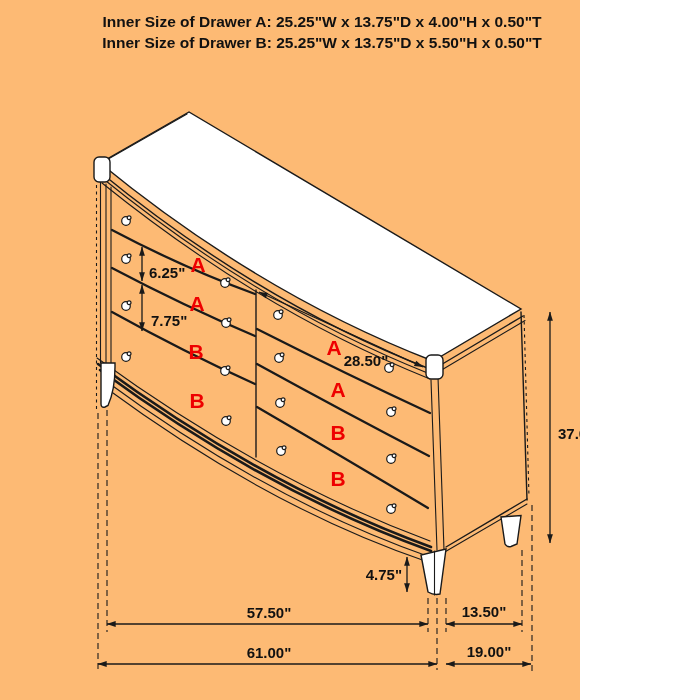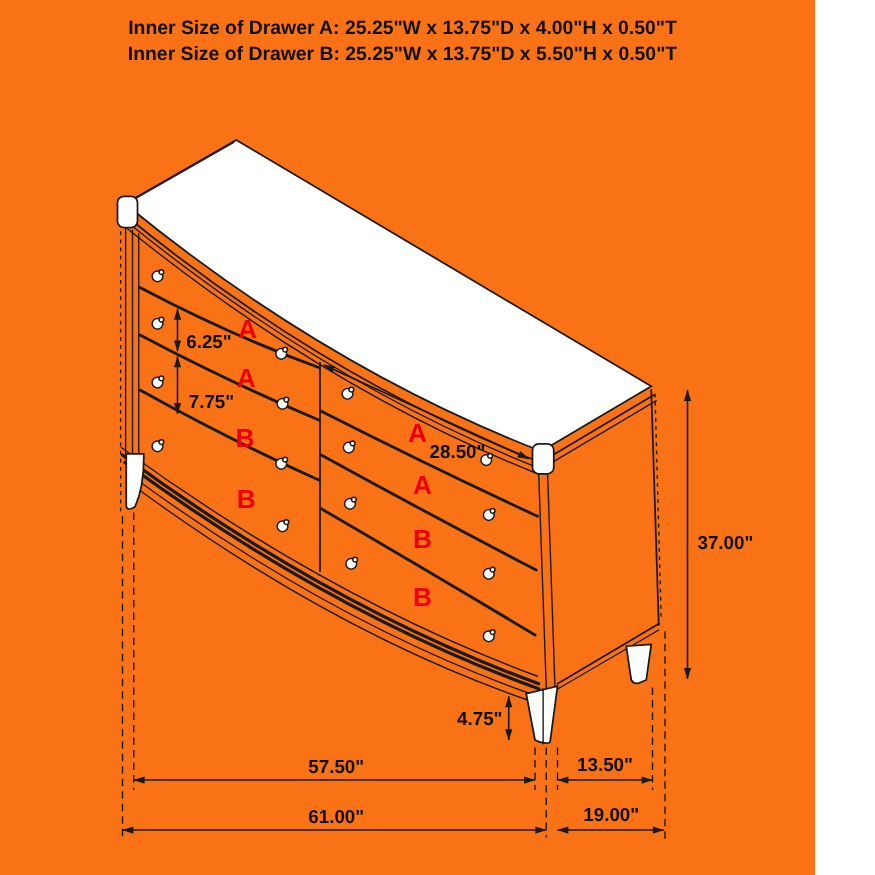--- a/index.html
+++ b/index.html
@@ -1,16 +1,16 @@
 <!DOCTYPE html>
 <html><head>
 <meta charset="utf-8">
 <style>
   html,body{margin:0;padding:0;background:#ffffff;}
-  .stage{position:relative;width:652px;height:700px;background:#f97316;overflow:hidden;text-align:right;}
+  .stage{position:relative;width:580px;height:700px;background:#fdba74;overflow:hidden;text-align:right;}
   svg text{font-family:"Liberation Sans","DejaVu Sans",sans-serif;font-weight:bold;fill:#111111;}
   .hdr{font-size:15.5px;}
   .dim{font-size:15px;}
   .redlabel{font-size:21px;fill:#ee0000;}
   .ol{stroke:#1a1a1a;stroke-width:1.4;fill:none;stroke-linecap:round;}
   .thin{stroke:#1a1a1a;stroke-width:1.1;fill:none;stroke-linecap:round;}
   .arc{stroke:#1a1a1a;stroke-width:2.3;fill:none;stroke-linecap:round;}
   .mold{stroke:#1a1a1a;stroke-width:2.6;fill:none;stroke-linecap:round;}
   .wfill{fill:#ffffff;stroke:#1a1a1a;stroke-width:1.4;}
   .dash{stroke:#1a1a1a;stroke-width:1.1;fill:none;stroke-dasharray:6 4;}

